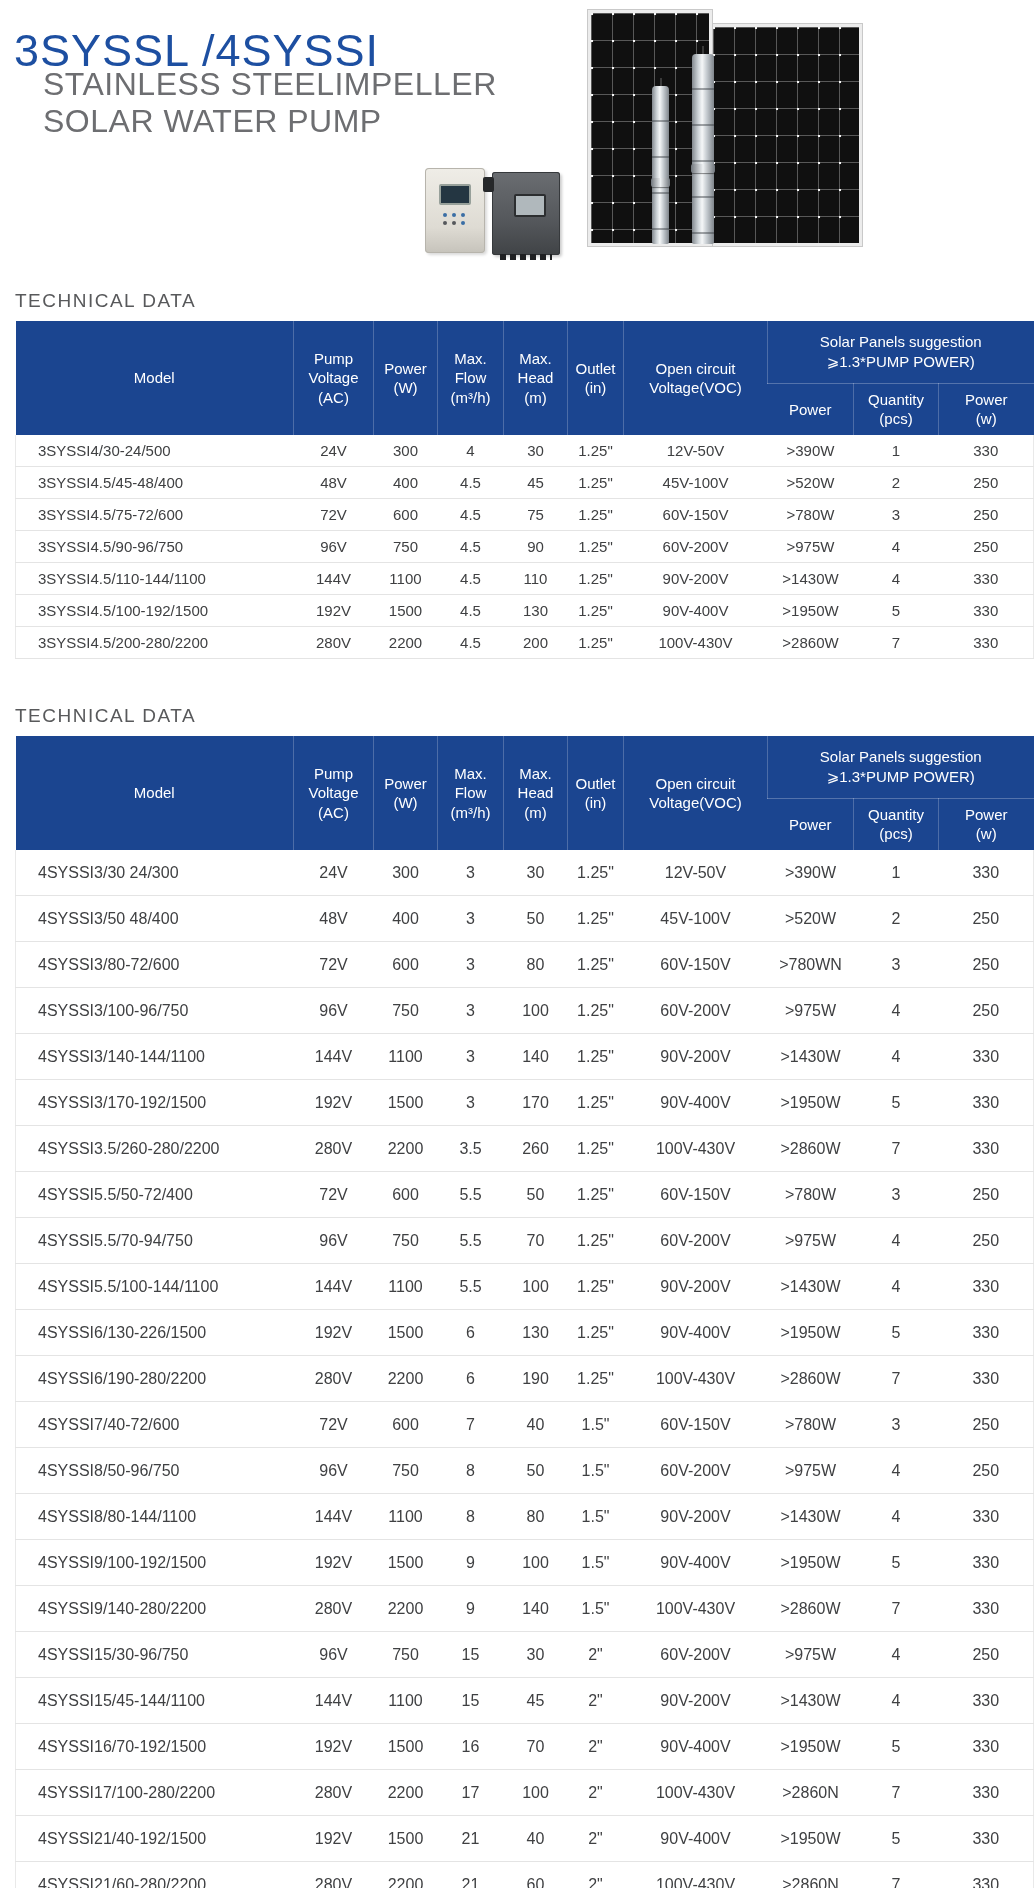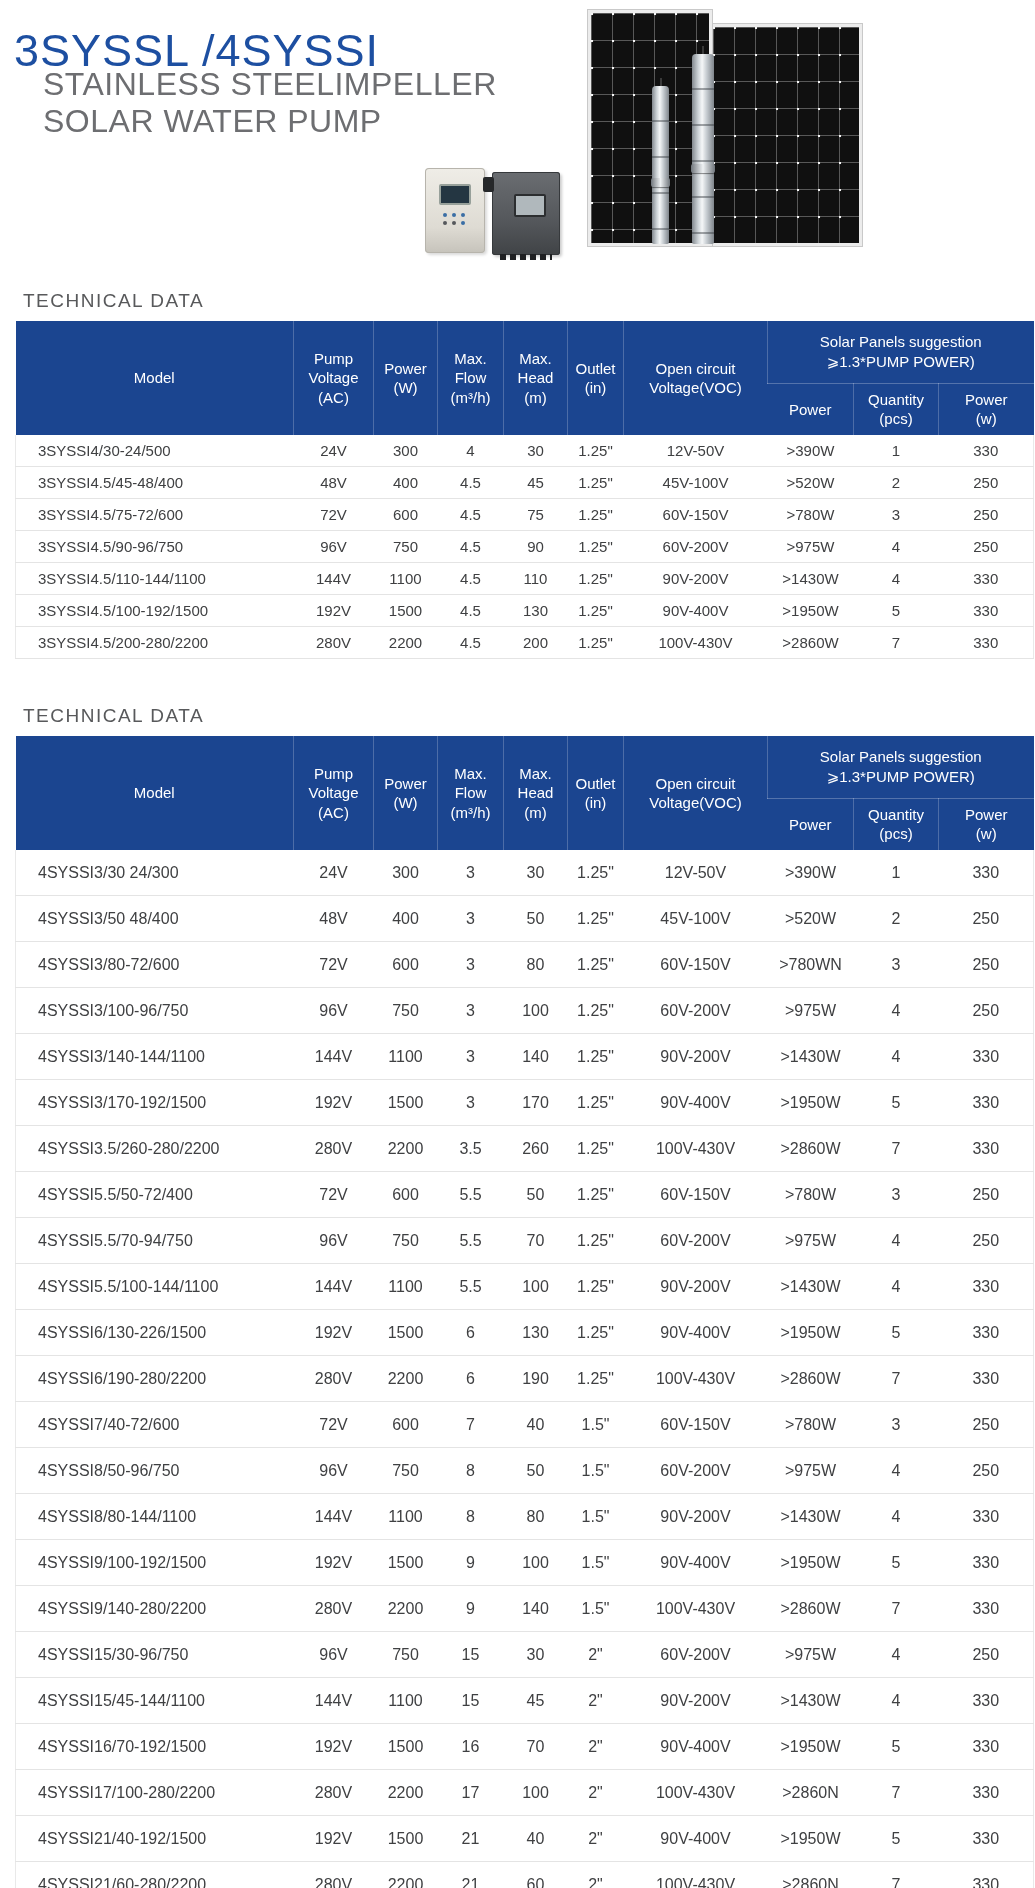--- a/index.html
+++ b/index.html
@@ -40,21 +40,21 @@
   .ctrlWhite .btns{position:absolute;left:18px;top:45px;width:4px;height:4px;border-radius:50%;background:#3a6ea5;
     box-shadow:9px 0 0 #3a6ea5,18px 0 0 #3a6ea5,0 8px 0 #55585c,9px 8px 0 #55585c,18px 8px 0 #3a6ea5;}
   .ctrlDark{left:492px;top:172px;width:68px;height:83px;border-radius:3px;
     background:linear-gradient(180deg,#6a6d71,#54575b 60%,#404346);box-shadow:inset 0 0 0 1px #36393c, 2px 2px 3px rgba(0,0,0,.2);}
   .ctrlDark::before{content:"";position:absolute;left:-9px;top:5px;width:11px;height:15px;background:#26282a;border-radius:2px;}
   .ctrlDark::after{content:"";position:absolute;bottom:-5px;left:8px;width:52px;height:6px;
     background:repeating-linear-gradient(90deg,#1f2022 0 6px,rgba(0,0,0,0) 6px 10px);}
   .ctrlDark .screen{position:absolute;left:22px;top:22px;width:28px;height:19px;background:#b0b8bc;border:2px solid #2c2e30;border-radius:2px;}
 
   
-  .section-heading{font-size:19px;font-weight:normal;color:#58595b;letter-spacing:1.5px;margin:0 0 0 23px;line-height:22px;}
+  .section-heading{font-size:19px;font-weight:normal;color:#58595b;letter-spacing:1.5px;margin:0 0 0 15px;line-height:22px;}
   #heading1{margin-top:32px;margin-bottom:9px;}
   #heading2{margin-top:46px;margin-bottom:9px;}
 
   table{border-collapse:collapse;margin-left:15px;width:1018px;table-layout:fixed;}
   col.c-model{width:278px;} col.c-pv{width:80px;} col.c-pow{width:64px;} col.c-flow{width:66px;}
   col.c-head{width:64px;} col.c-out{width:56px;} col.c-voc{width:144px;} col.c-sp{width:86px;}
   col.c-qty{width:85px;} col.c-pww{width:95px;}
 
   thead th{background:#1b4590;color:#ffffff;font-weight:normal;font-size:15px;line-height:1.3;
     white-space:pre-line;text-align:center;vertical-align:middle;padding:6px 2px;

